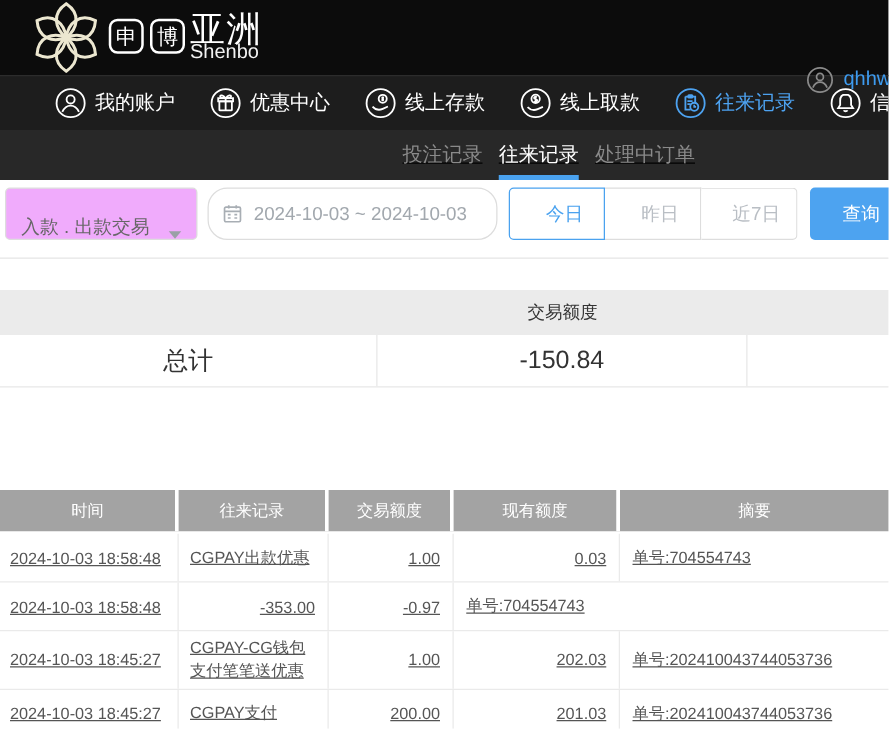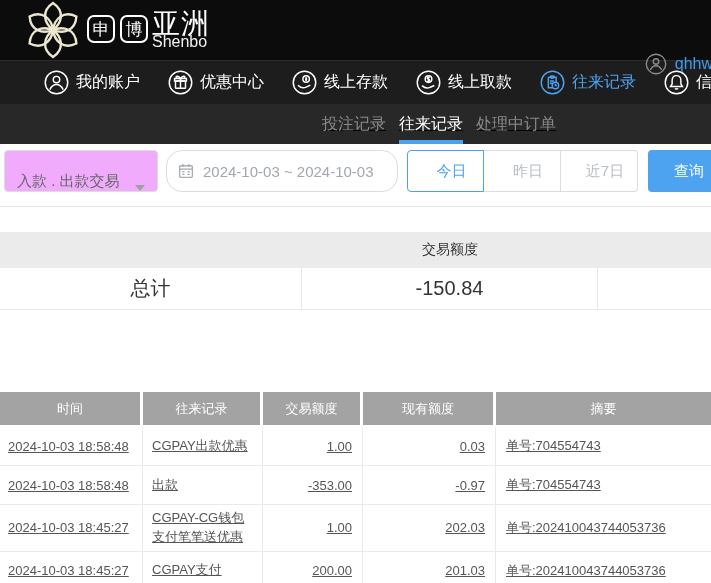--- a/index.html
+++ b/index.html
@@ -231,21 +231,20 @@
     <div class="t-body">
       <div class="t-row">
         <div class="c-time">2024-10-03 18:58:48</div>
         <div class="c-type">CGPAY出款优惠</div>
         <div class="c-amt">1.00</div>
         <div class="c-bal">0.03</div>
         <div class="c-note">单号:704554743</div>
       </div>
       <div class="t-row">
         <div class="c-time">2024-10-03 18:58:48</div>
-        <div class="c-type">出款</div>
         <div class="c-amt">-353.00</div>
         <div class="c-bal">-0.97</div>
         <div class="c-note">单号:704554743</div>
       </div>
       <div class="t-row">
         <div class="c-time">2024-10-03 18:45:27</div>
         <div class="c-type">CGPAY-CG钱包支付笔笔送优惠</div>
         <div class="c-amt">1.00</div>
         <div class="c-bal">202.03</div>
         <div class="c-note">单号:202410043744053736</div>

